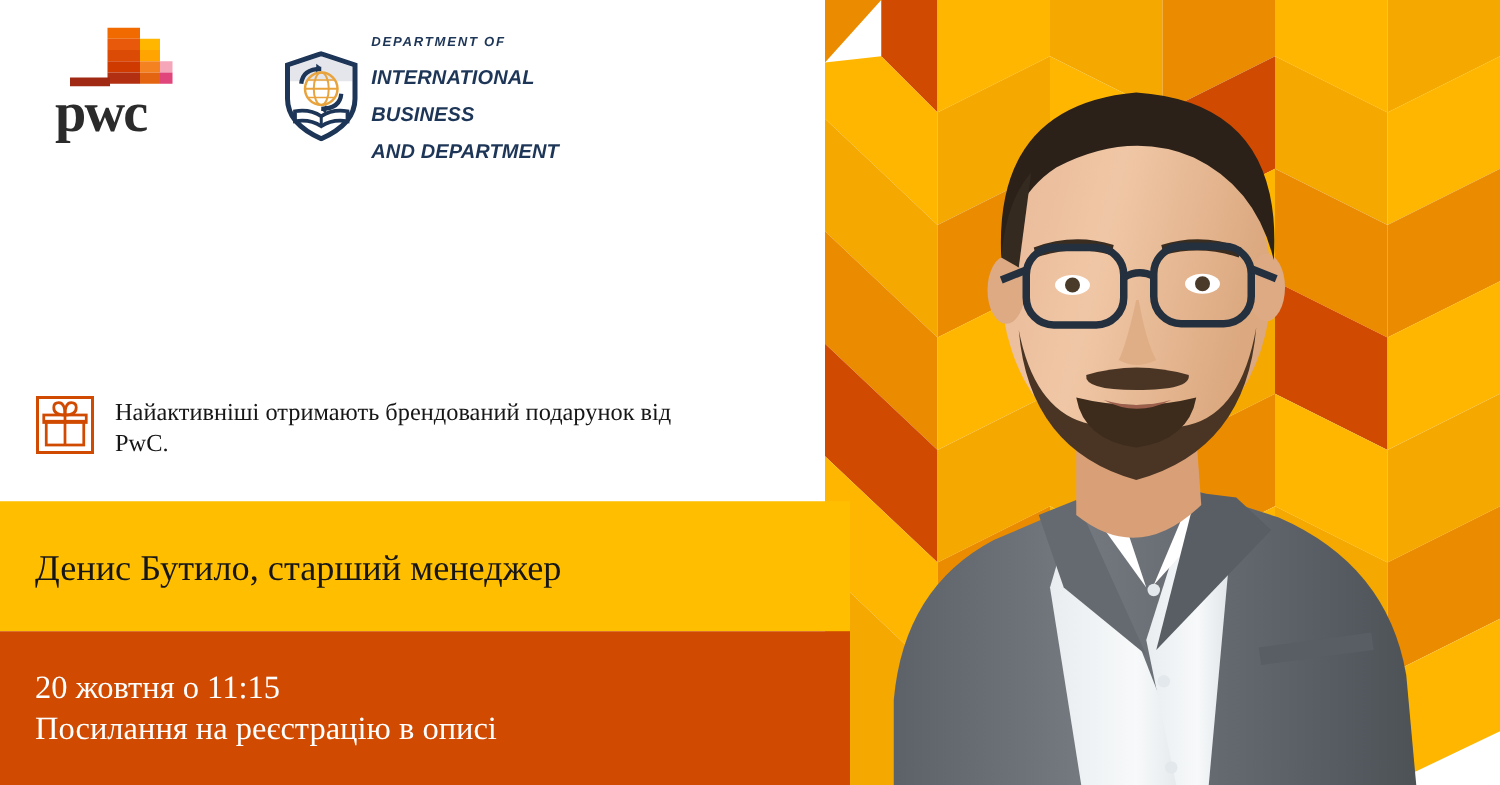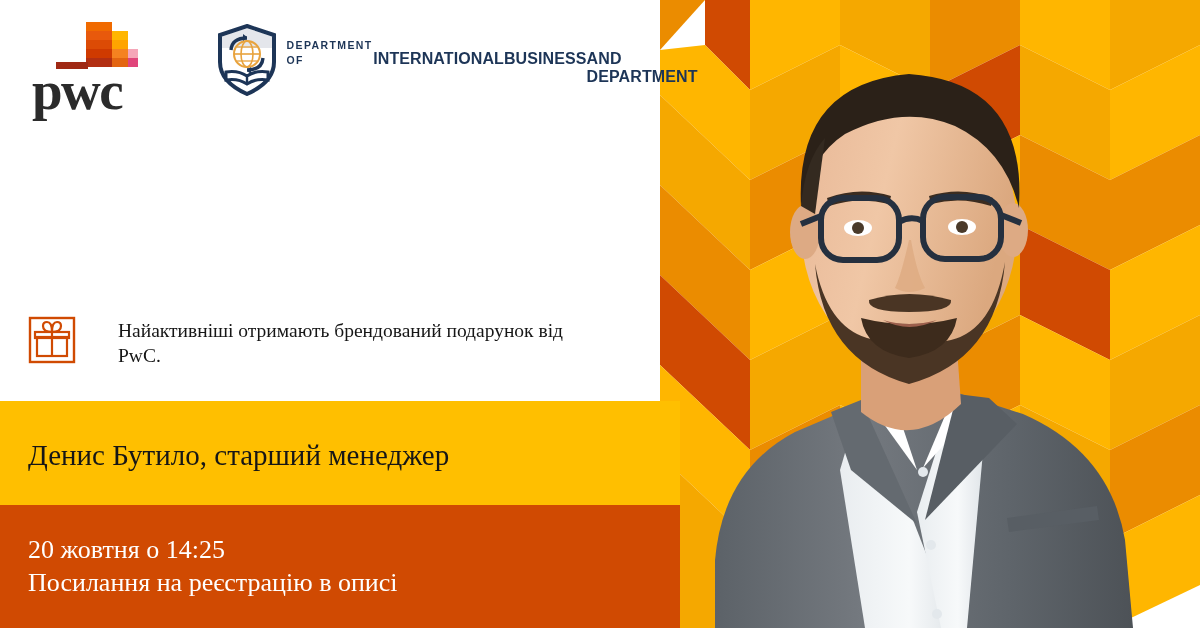--- a/index.html
+++ b/index.html
@@ -45,30 +45,30 @@
   .logo-row {
     position:absolute;
     left:28px; top:22px;
     display:flex; align-items:flex-start; gap:86px;
   }
 
   
   .pwc-logo { position:relative; width:112px; height:90px; }
   .pwc-blocks { position:absolute; left:0; top:0; width:112px; height:52px; }
   .pwc-word {
-    position:absolute; left:4px; top:46px;
-    font-family:"Liberation Serif", serif;
-    font-weight:700; font-size:55px; line-height:45px;
+    position:absolute; left:16px; top:46px;
+    font-family:"Liberation Serif", serif;
+    font-weight:700; font-size:45px; line-height:45px;
     letter-spacing:-1.5px; color:#2b2b2b;
   }
 
   
   .dept-logo { position:relative; display:flex; align-items:center; gap:9px; padding-top:2px; }
   .dept-shield { width:62px; height:72px; flex:0 0 auto; }
-  .dept-text { display:flex; flex-direction:row; padding-top:3px; }
+  .dept-text { display:flex; flex-direction:column; padding-top:3px;font-style:italic; }
   .dept-line-small {
     font-family:"Liberation Sans", sans-serif;
     font-weight:700; font-size:10.5px; letter-spacing:1.4px;
     color:#1d3557; line-height:15px;
   }
   .dept-line-big {
     font-family:"Liberation Sans", sans-serif;
     font-weight:700; font-size:16px; letter-spacing:0.1px;
     color:#1d3557; line-height:17.5px;margin-top:12px;
   }
@@ -92,21 +92,20 @@
     left:28px; top:316px;
     display:flex; align-items:flex-start; gap:16px;
   }
   .gift-icon { width:48px; height:48px; flex:0 0 auto; }
   .gift-text {
     font-family:"Liberation Serif", serif;
     font-size:19.5px; line-height:25px;
     color:#161616;
     padding-top:2px;
     max-width:470px;
-    margin-left:26px;
   }
 
   
   .band-yellow {
     position:absolute;
     left:0; top:401px;
     width:680px; height:104px;
     background:#ffbf00;
   }
   .band-yellow .band-text {
@@ -327,18 +326,18 @@
       </svg>
       <div class="gift-text">Найактивніші отримають брендований подарунок від PwC.</div>
     </div>
 
     <div class="band-yellow">
       <div class="band-text">Денис Бутило, старший менеджер</div>
     </div>
 
     <div class="band-orange">
       <div class="band-lines">
-        <div>20 жовтня о 14:25</div>
+        <div>20 жовтня о 11:15</div>
         <div>Посилання на реєстрацію в описі</div>
       </div>
     </div>
   </div>
 </div>
 
 </body></html>

